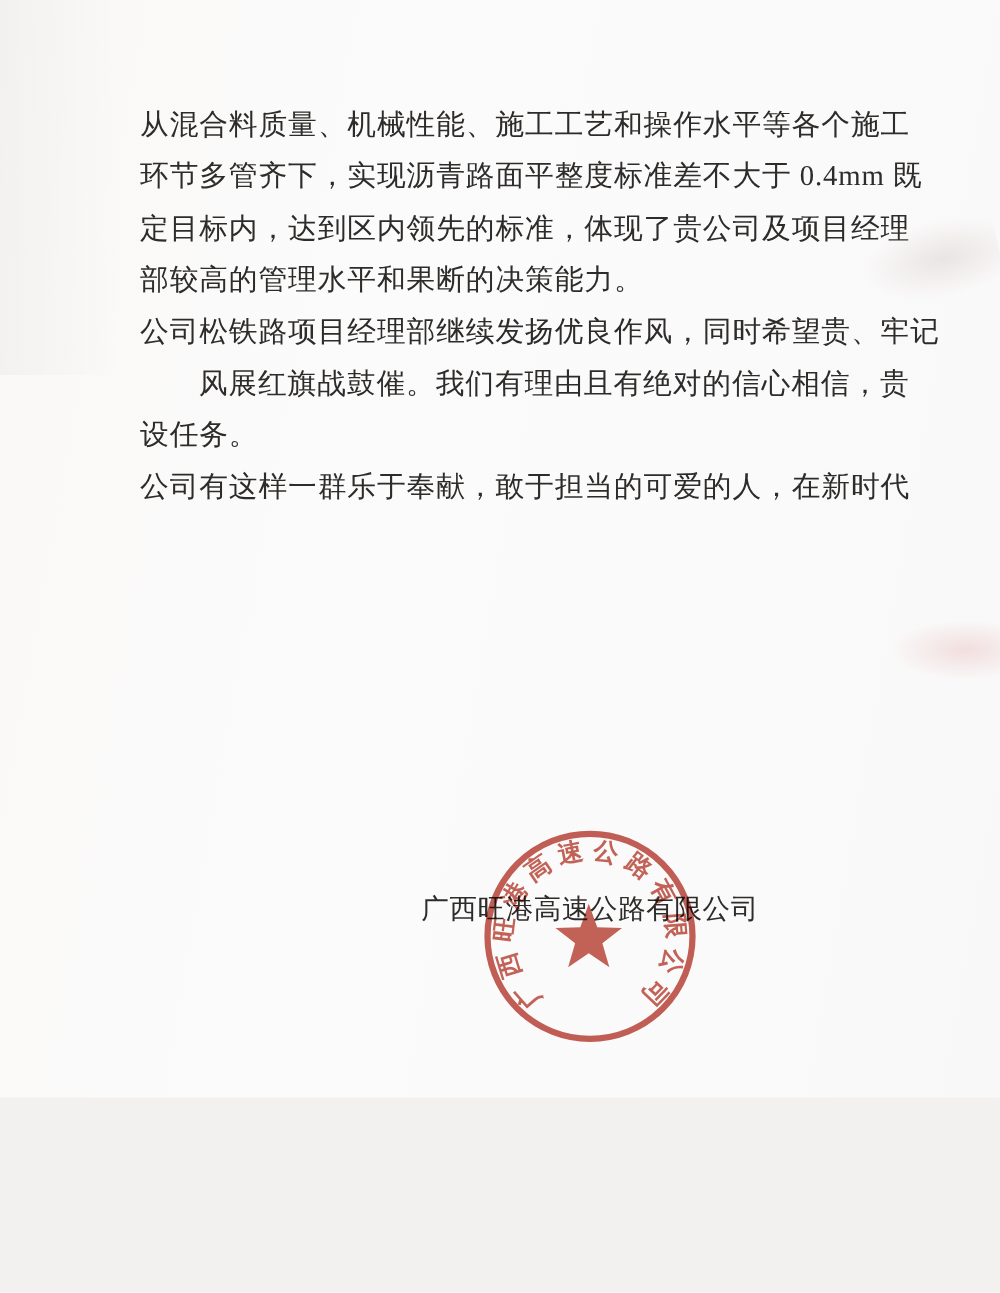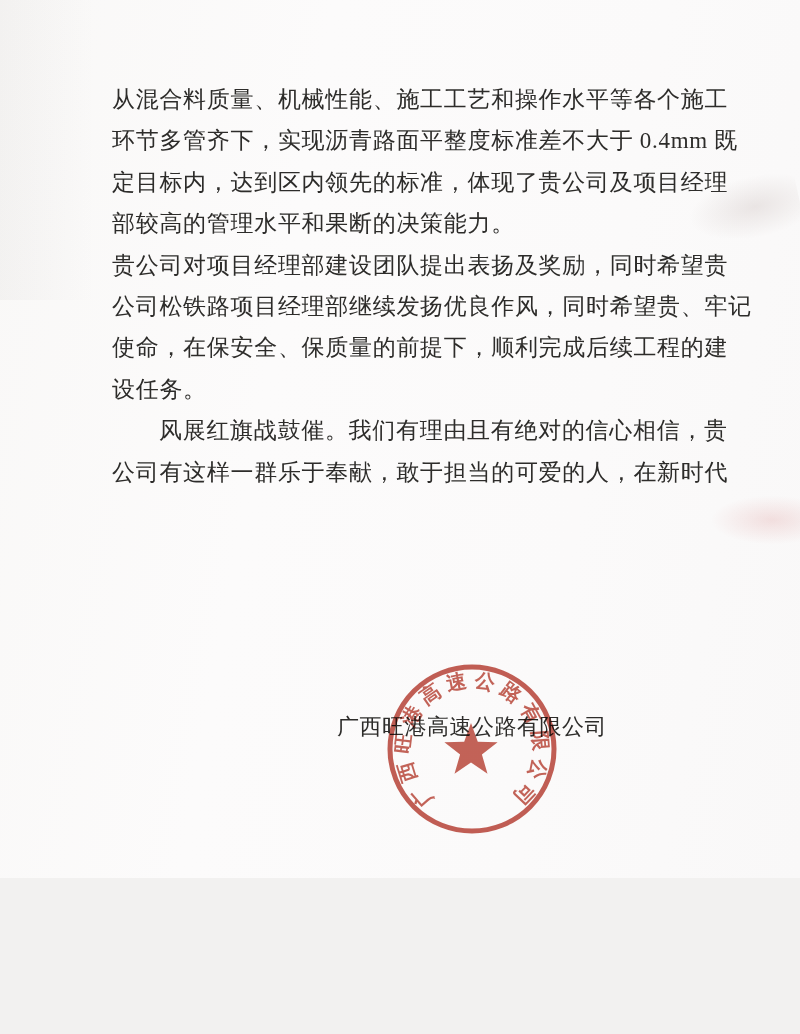--- a/index.html
+++ b/index.html
@@ -53,25 +53,23 @@
 </head>
 <body>
 
 <div class="page">
 
   <div class="content">
     <div class="line">从混合料质量、机械性能、施工工艺和操作水平等各个施工</div>
     <div class="line">环节多管齐下，实现沥青路面平整度标准差不大于 0.4mm 既</div>
     <div class="line">定目标内，达到区内领先的标准，体现了贵公司及项目经理</div>
     <div class="line">部较高的管理水平和果断的决策能力。</div>
-    <div class="line">贵公司对项目经理部建设团队提出表扬及奖励，同时希望贵</div>
     <div class="line">公司松铁路项目经理部继续发扬优良作风，同时希望贵、牢记</div>
-    <div class="line">使命，在保安全、保质量的前提下，顺利完成后续工程的建</div>
+    <div class="line indent">风展红旗战鼓催。我们有理由且有绝对的信心相信，贵</div>
     <div class="line">设任务。</div>
-    <div class="line indent">风展红旗战鼓催。我们有理由且有绝对的信心相信，贵</div>
     <div class="line">公司有这样一群乐于奉献，敢于担当的可爱的人，在新时代</div>
   </div>
 
   <div class="signature">
     <div class="company">广西旺港高速公路有限公司</div>
   </div>
 
   <svg class="seal" viewBox="0 0 190 190" xmlns="http://www.w3.org/2000/svg">
     <circle cx="95" cy="95" r="82" fill="none" stroke="#b5392c" stroke-width="5" stroke-opacity="0.88"></circle>
     <polygon fill="#b5392c" fill-opacity="0.85" points="94,69 100.8,87.7 120.6,88.3 104.9,100.6 110.5,119.7 94,108.5 77.5,119.7 83.1,100.6 67.4,88.3 87.2,87.7"></polygon>

